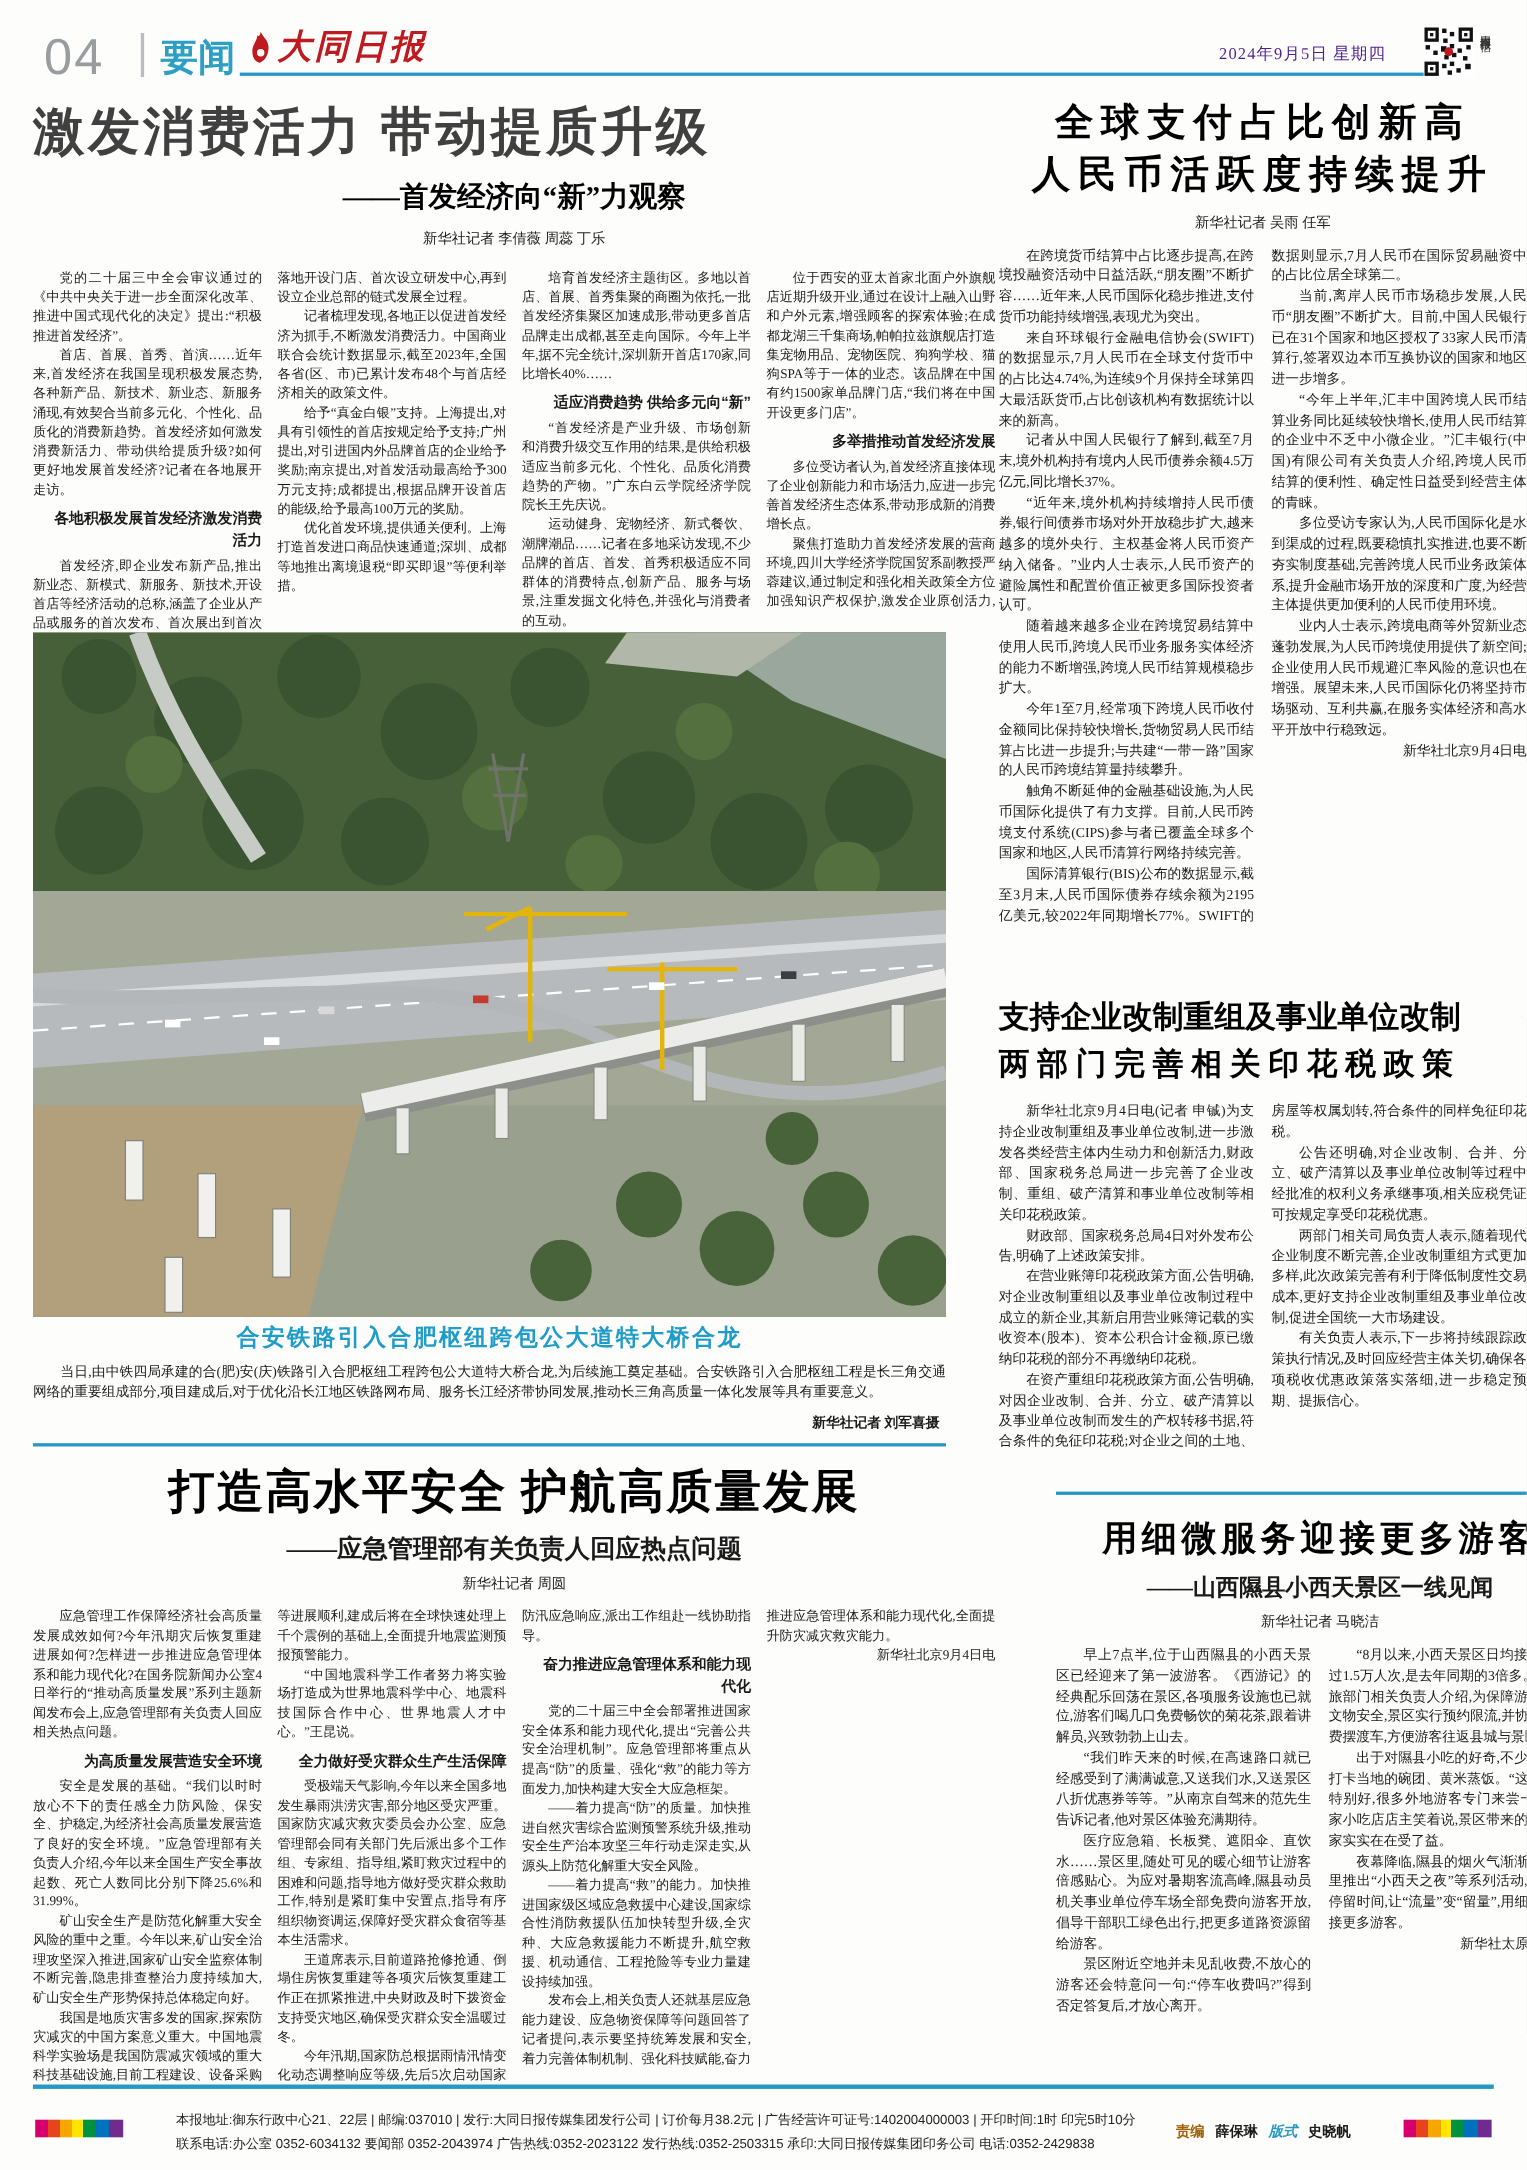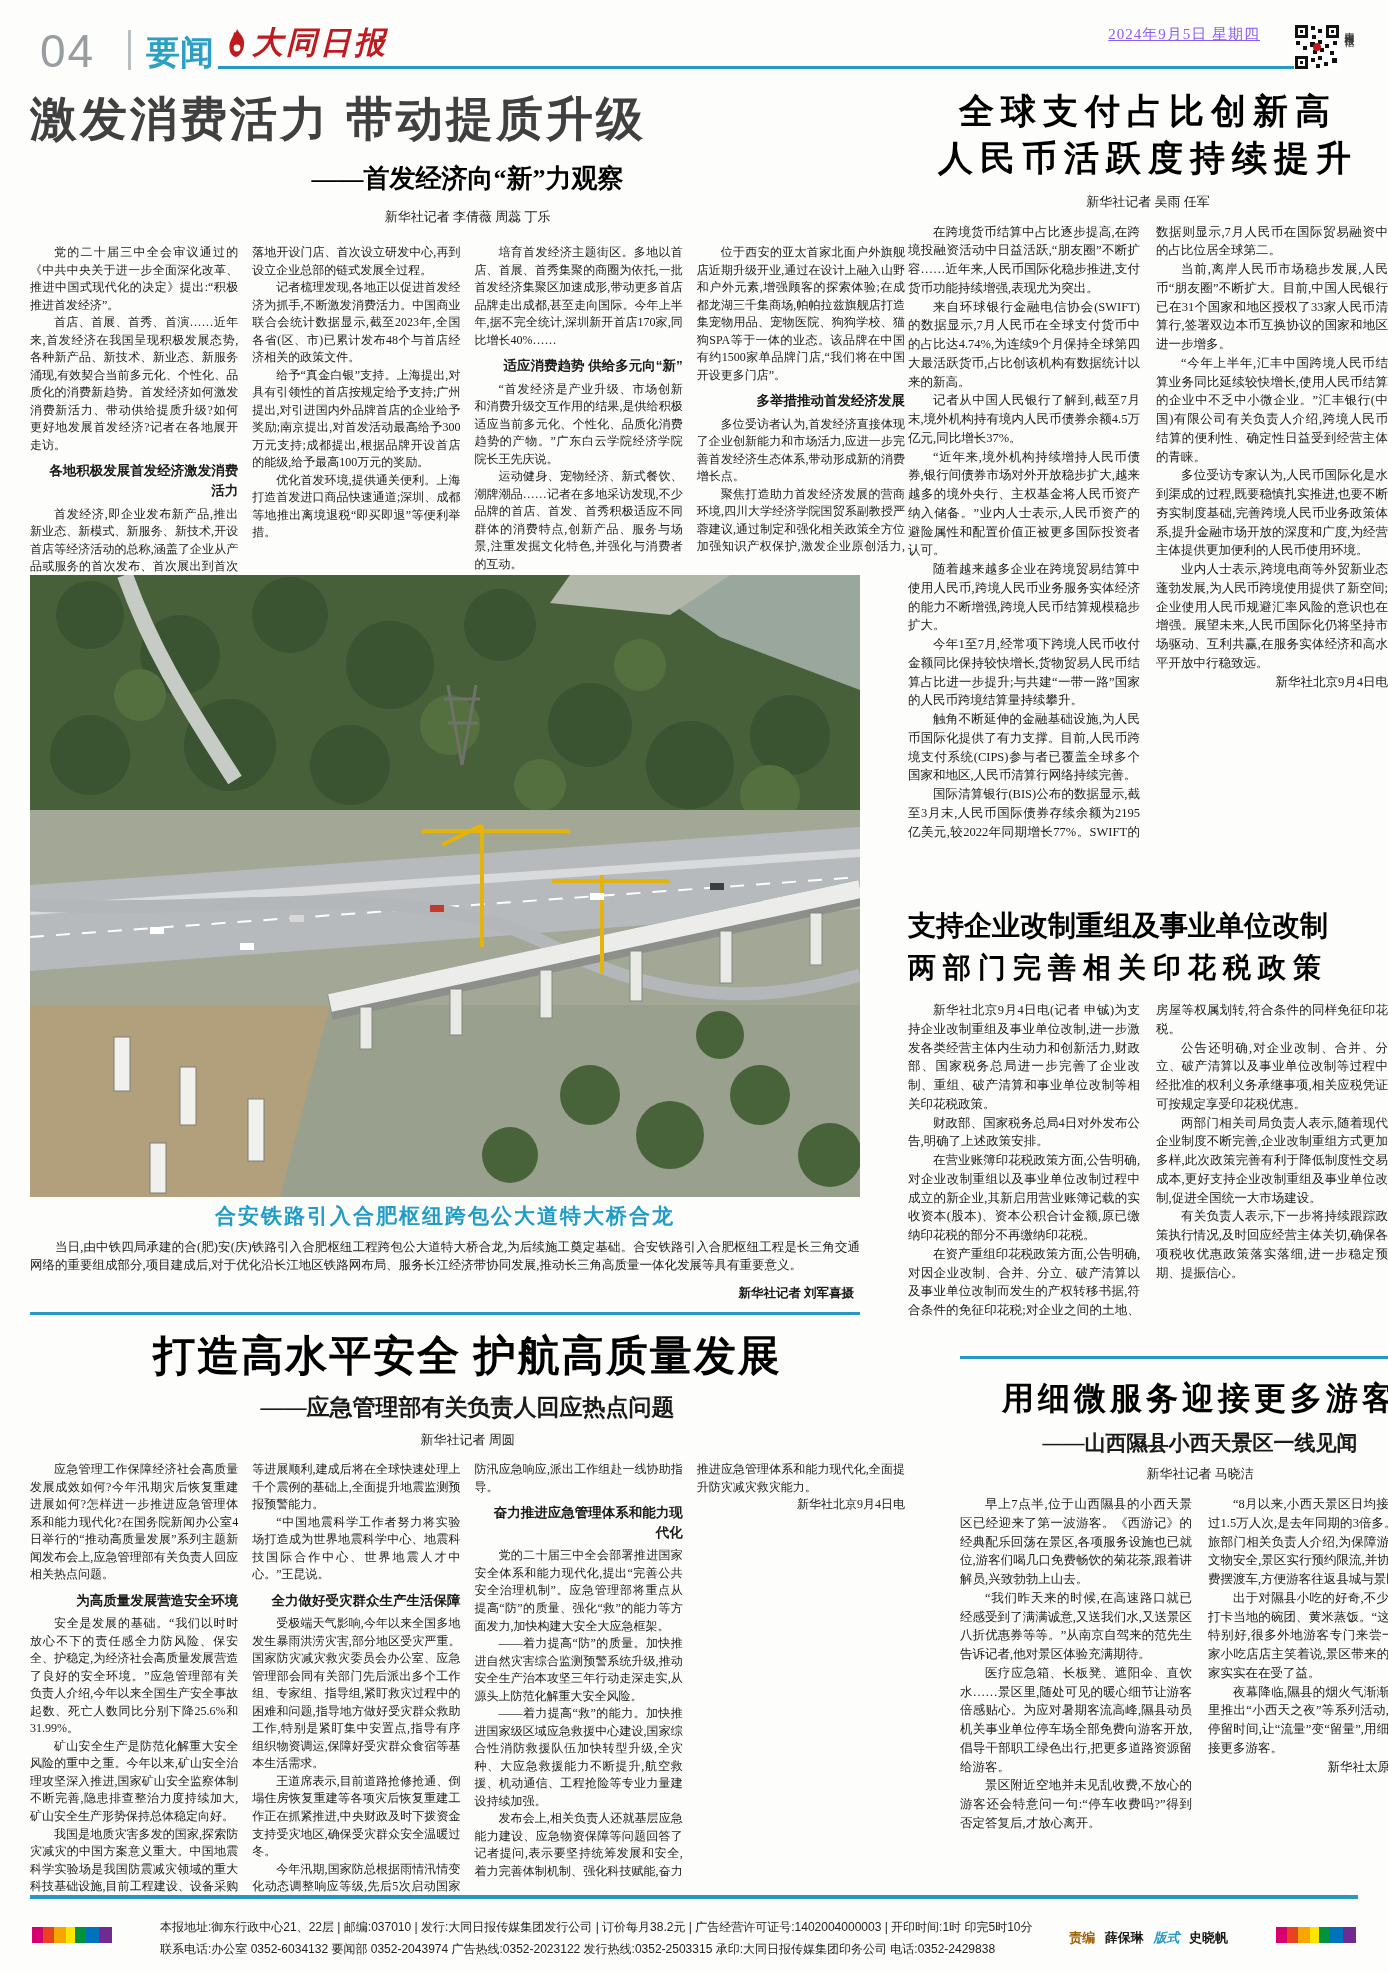--- a/index.html
+++ b/index.html
@@ -9,21 +9,21 @@
   #header{position:absolute;left:30px;top:22px;width:1328px;height:58px;}
   .pageno{position:absolute;left:10px;top:2px;font-family:"Liberation Sans",sans-serif;
           font-size:46px;color:#9a9da0;font-weight:400;letter-spacing:2px;}
   .hdr-div{position:absolute;left:98px;top:8px;width:3px;height:40px;background:#b9bdc0;}
   .section{position:absolute;left:116px;top:8px;font-family:"Liberation Sans",sans-serif;
            font-size:34px;font-weight:700;color:#2b9fc4;}
   .masthead{position:absolute;left:196px;top:0px;color:#bf1a1f;font-weight:700;
             font-size:31px;font-style:italic;letter-spacing:3px;display:flex;align-items:center;}
   .flame{width:22px;height:30px;margin-right:4px;}
   .hdr-rule{position:absolute;left:188px;top:44px;width:1086px;height:3px;background:#2599c3;}
-  .issue-date{position:absolute;right:98px;top:3px;font-size:15px;color:#8b5cf6;letter-spacing:1px;text-decoration:underline;}
+  .issue-date{position:absolute;right:98px;top:18px;font-size:15px;color:#4c1d95;letter-spacing:1px;}
   .qr{position:absolute;right:18px;top:2px;width:46px;height:46px;}
   .qr-cap{position:absolute;right:2px;top:2px;font-size:10px;color:#333;writing-mode:vertical-rl;
           letter-spacing:1px;height:50px;}
   
   .art{position:absolute;}
   .art .body p{margin:0;text-align:justify;text-indent:2em;}
   .art .body p.sub{font-family:"Liberation Sans",sans-serif;font-weight:700;font-size:13.5px;
                    text-indent:1em;margin:7px 0 5px 0;text-align:right;}
   .art .body p.end{text-align:right;text-indent:0;}
   .cols4{columns:4;column-gap:14px;column-fill:auto;overflow:hidden;}

